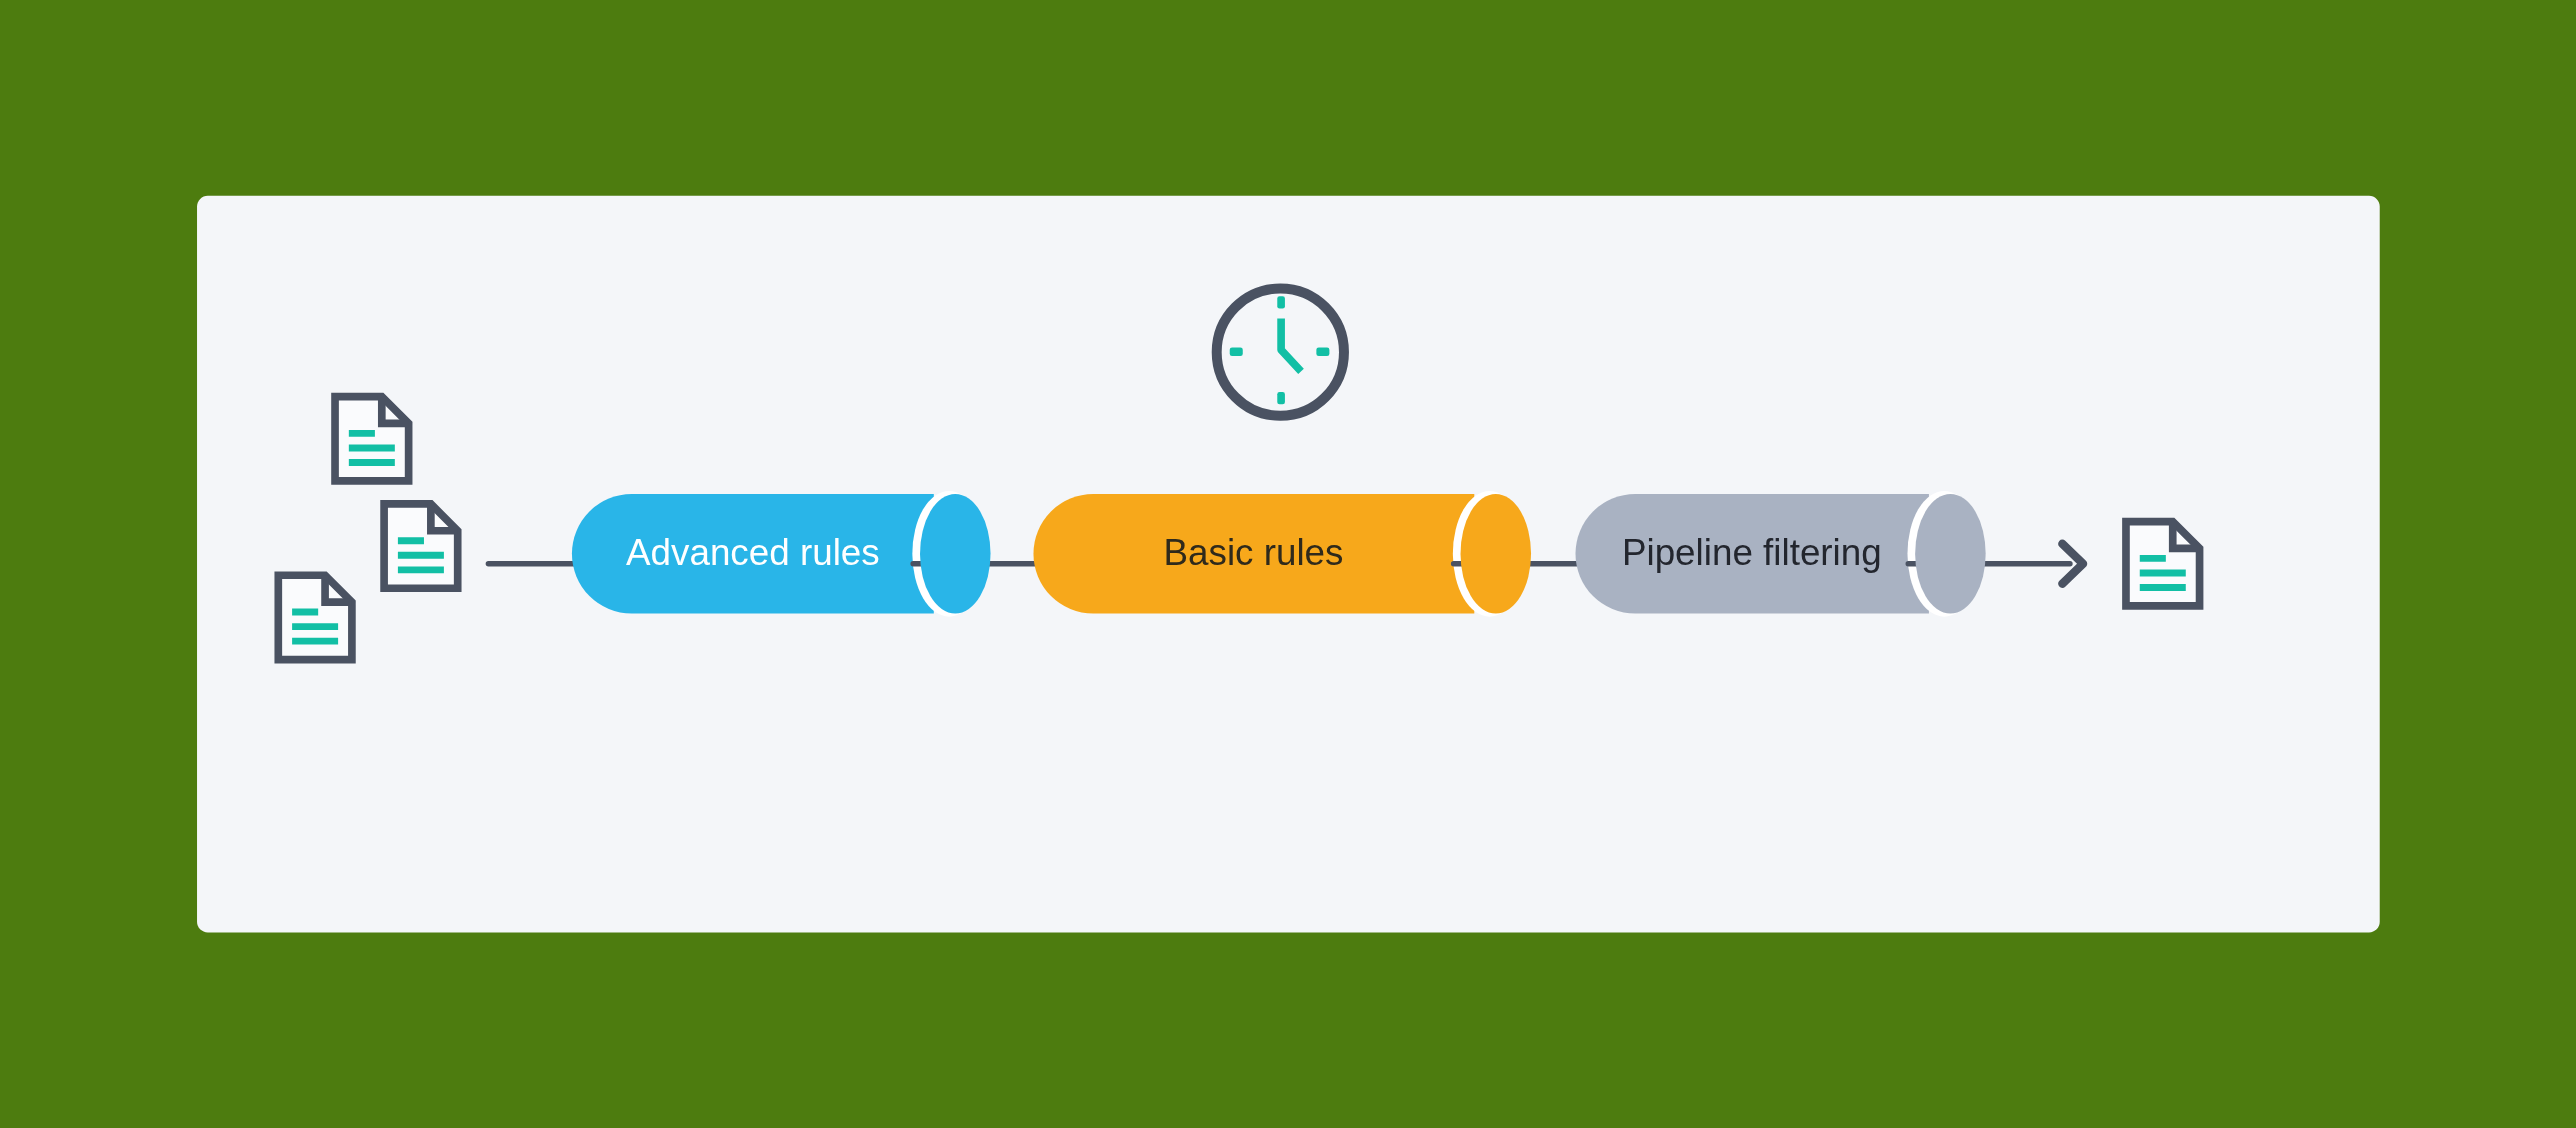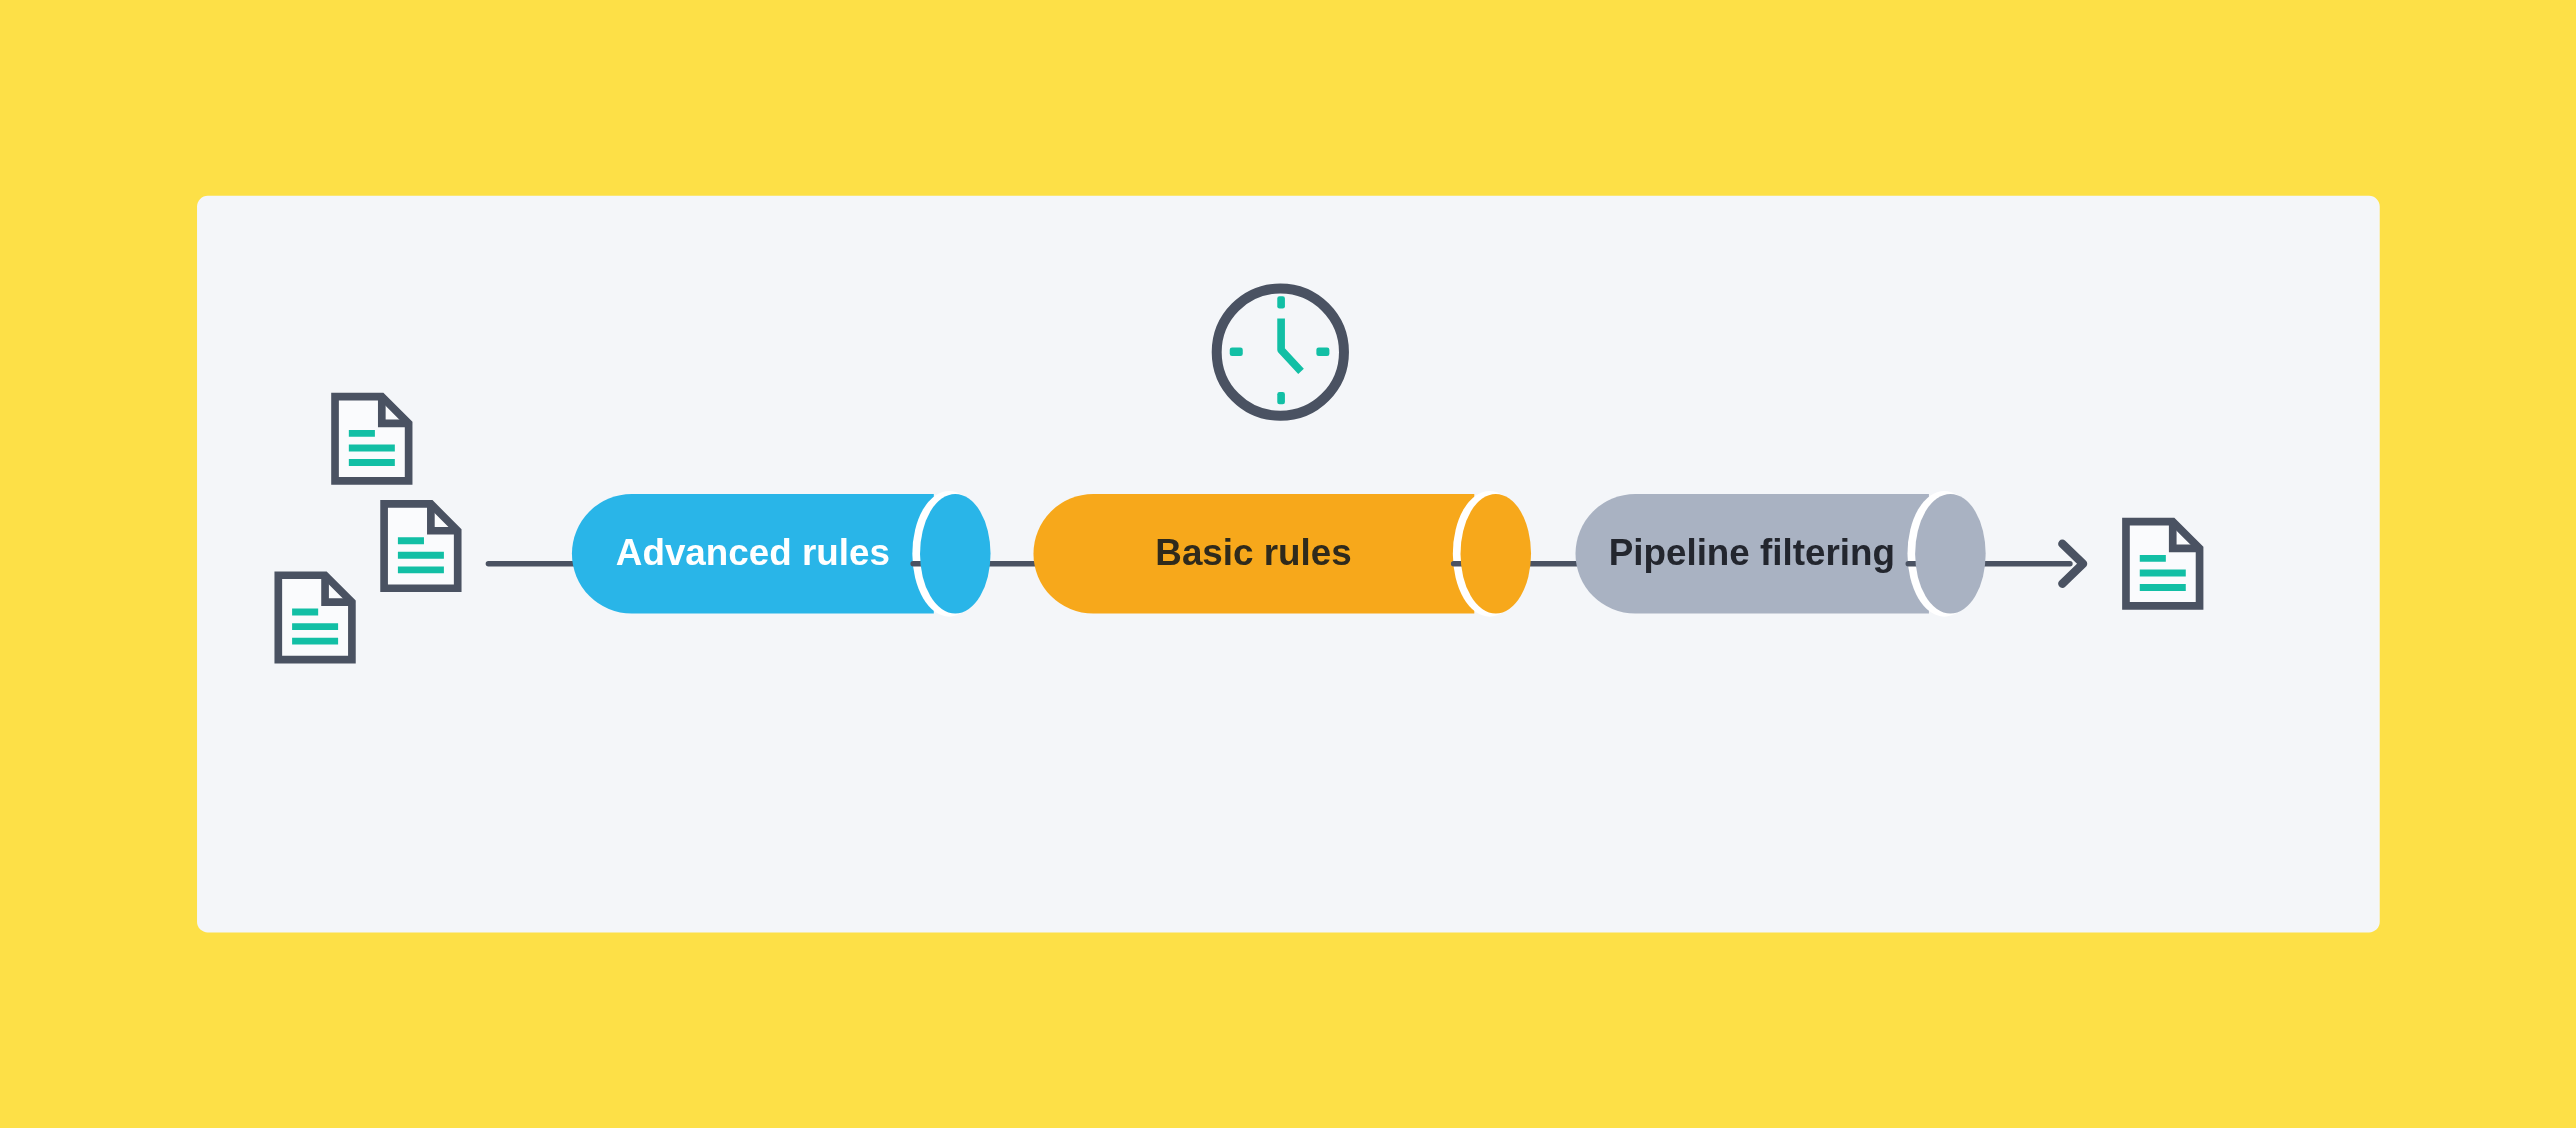--- a/index.html
+++ b/index.html
@@ -4,24 +4,23 @@
 <style>
   html, body {
     margin: 0;
     padding: 0;
     background: #ffffff;
   }
   .page {
     position: relative;
     width: 2576px;
     height: 1129px;
-    background: #fde047;
+    background: #4d7c0f;
     overflow: hidden;
     font-family: "Liberation Sans", "DejaVu Sans", sans-serif;
-    font-weight: bold;
   }
   svg { display: block; }
 
   
   .slate-line   { stroke: #4a5262; stroke-width: 7; stroke-linecap: round; fill: none; }
   .arrow-head   { stroke: #4a5262; stroke-width: 11; stroke-linecap: round; stroke-linejoin: round; fill: none; }
   .clock-ring   { stroke: #4a5262; stroke-width: 13; fill: none; }
   .clock-tick   { fill: #12bfa5; }
   .clock-hands  { stroke: #12bfa5; stroke-width: 10; stroke-linecap: butt; stroke-linejoin: round; fill: none; }
   .doc-body     { fill: #fafbfd; stroke: #4a5262; stroke-width: 10; stroke-linejoin: miter; }

